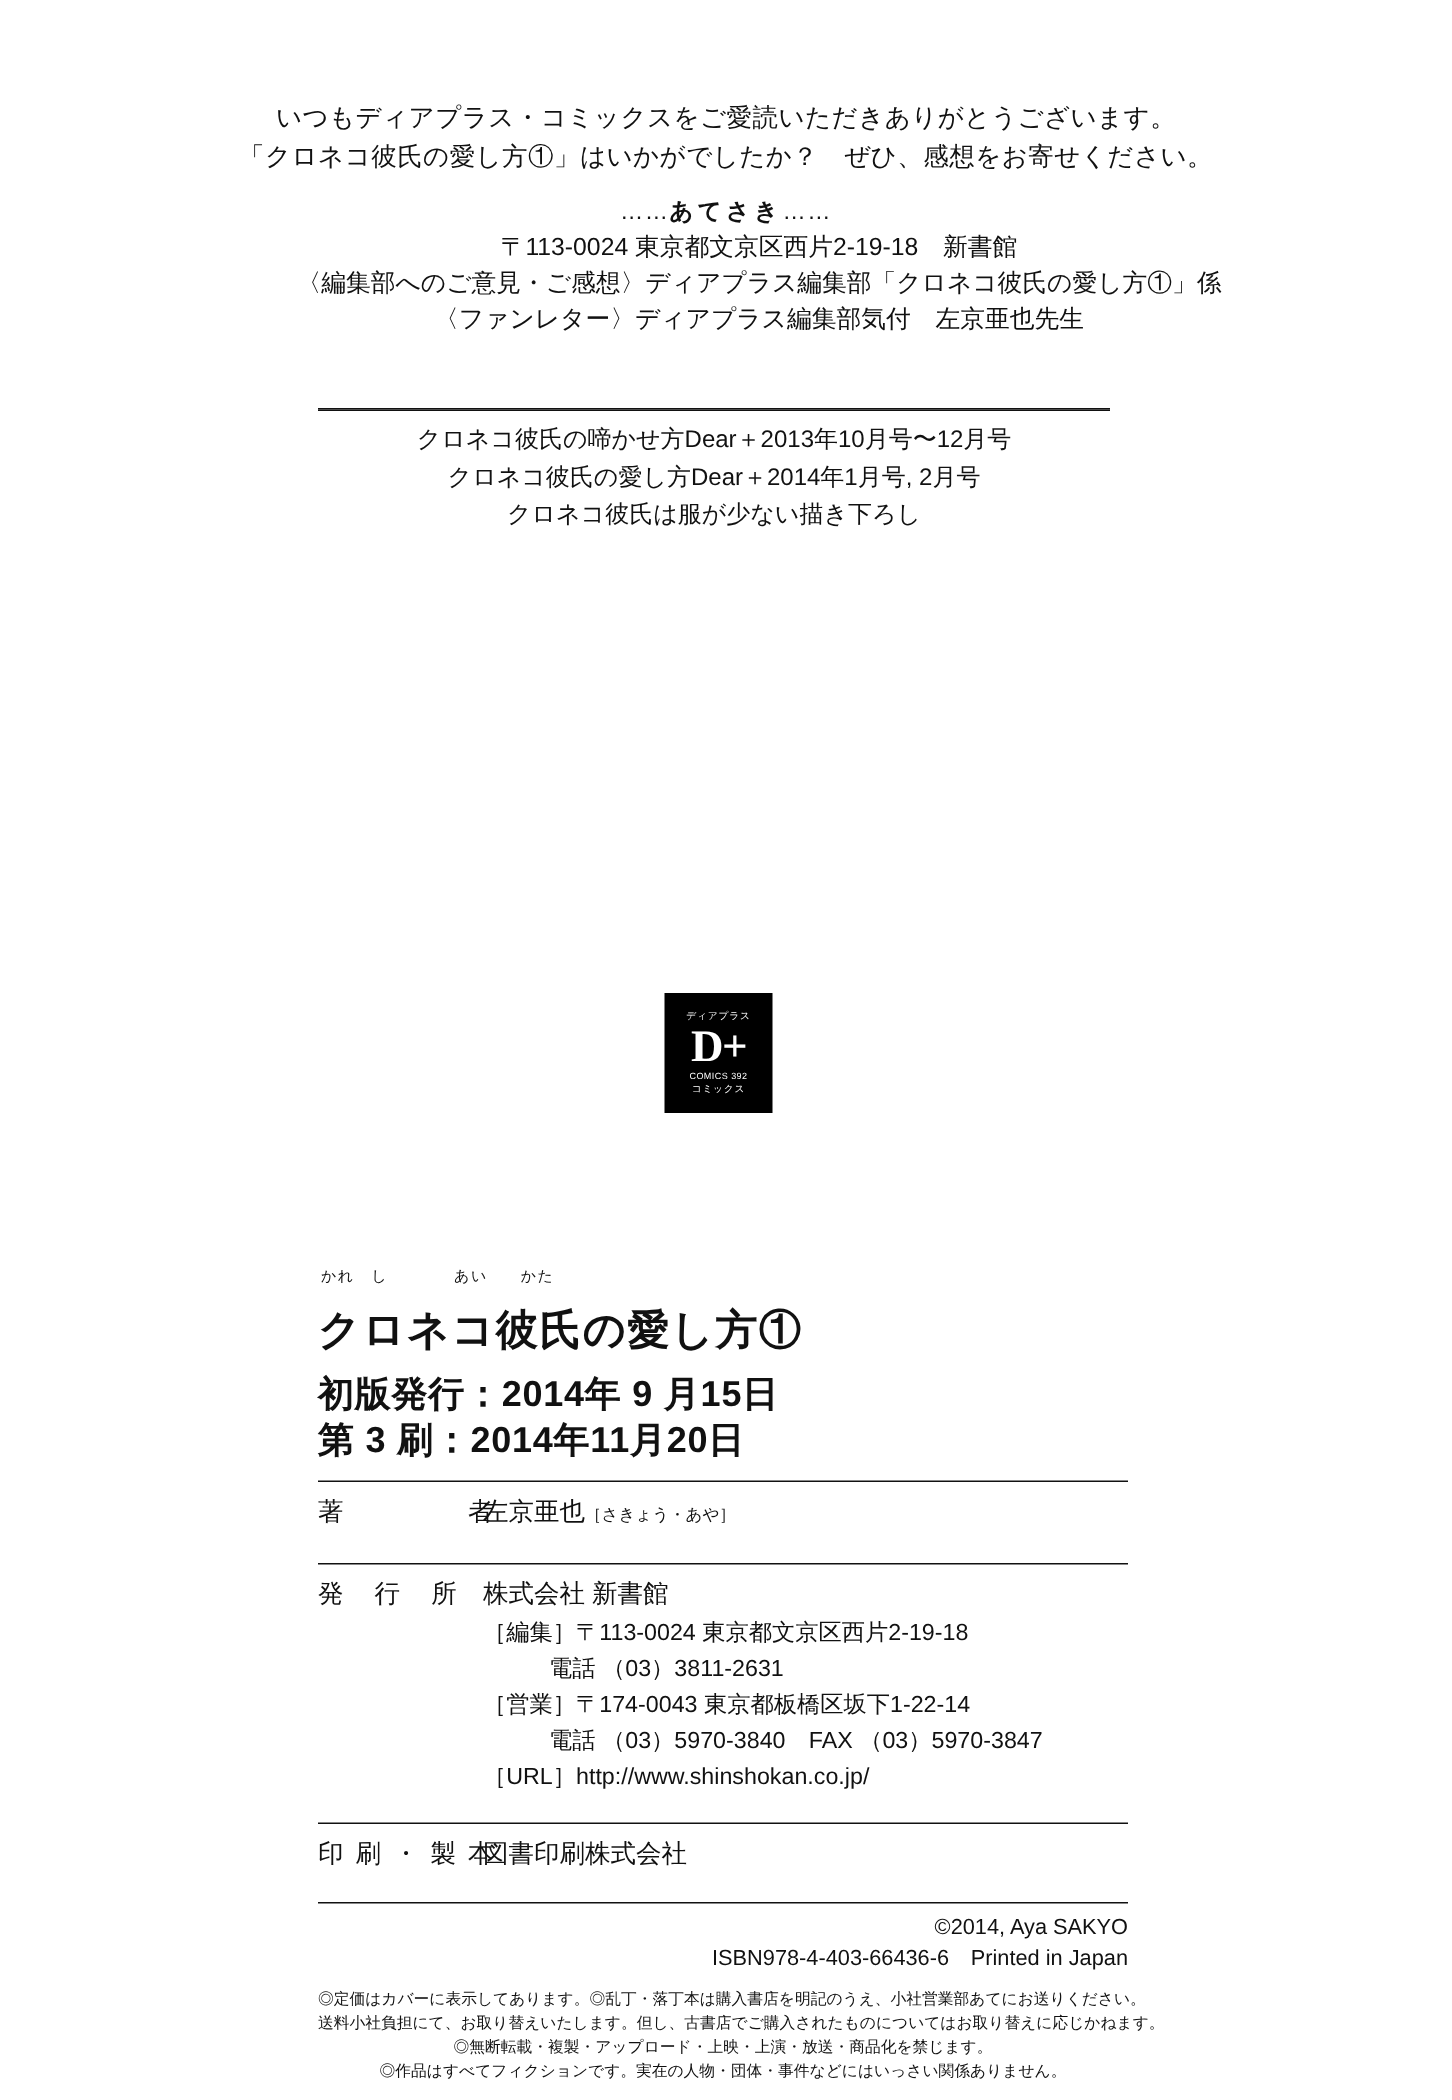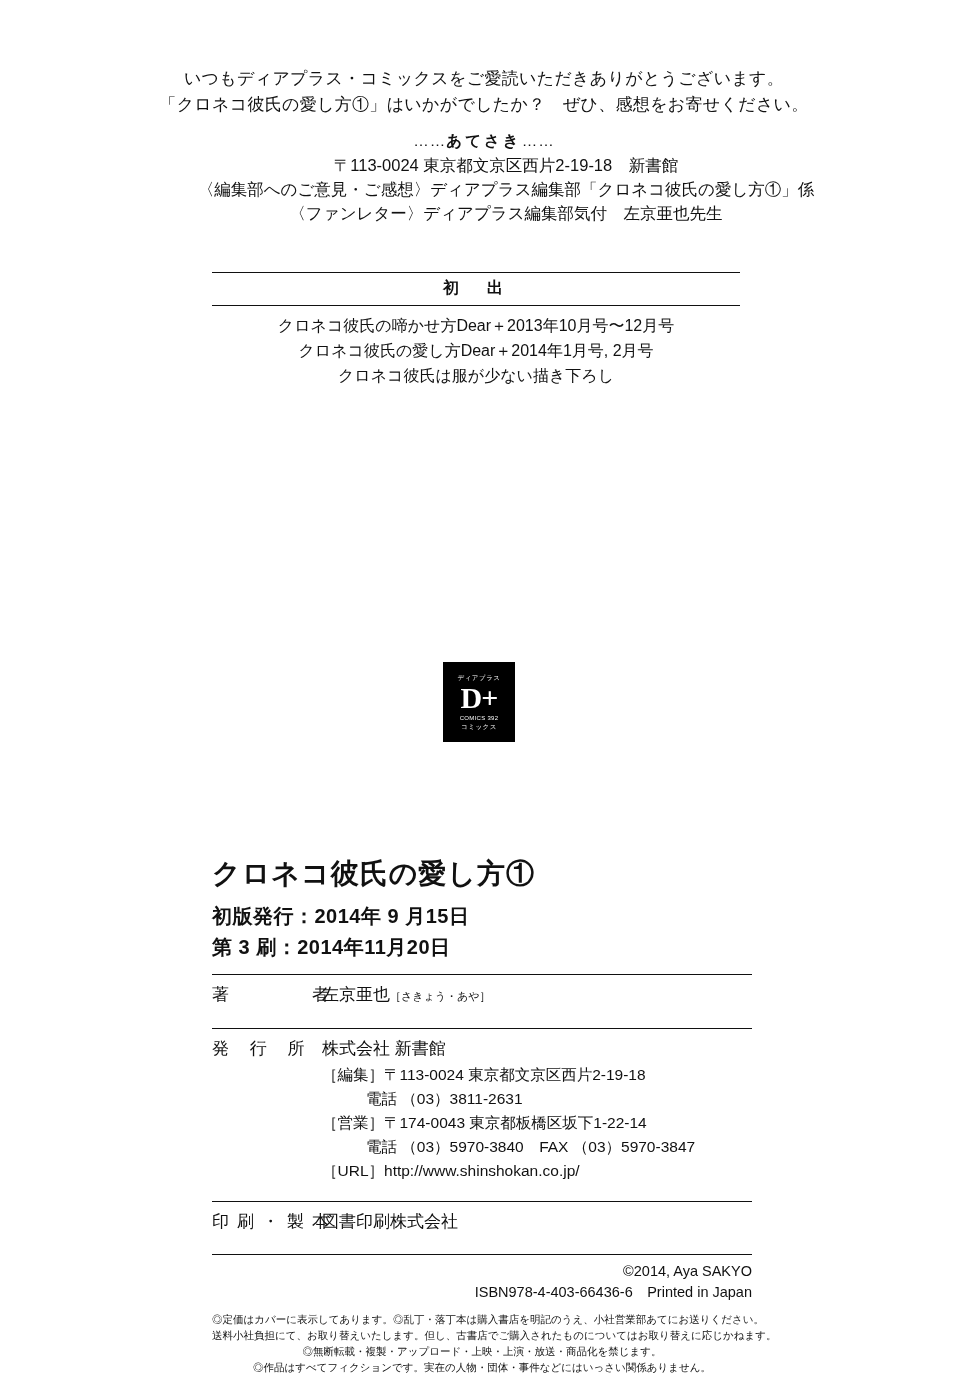--- a/index.html
+++ b/index.html
@@ -148,21 +148,21 @@
   .ruby-line {
     font-size: 10px;
     letter-spacing: 1px;
     height: 13px;
     line-height: 13px;
     margin-left: 2px;
     white-space: pre;
   }
   .dates {
     margin-top: 10px;
-    font-size: 20px;
+    font-size: 24px;
     font-weight: 700;
     line-height: 31px;
     letter-spacing: 0.5px;
     white-space: nowrap;
   }
   .cl-rule {
     border-top: 1px solid #111;
     margin: 11px 0 0 0;
     height: 0;
   }
@@ -219,21 +219,20 @@
   </div>
 
   <div class="addr-lines">
     <div>〒113-0024 東京都文京区西片2-19-18　新書館</div>
     <div>〈編集部へのご意見・ご感想〉ディアプラス編集部「クロネコ彼氏の愛し方①」係</div>
     <div>〈ファンレター〉ディアプラス編集部気付　左京亜也先生</div>
   </div>
 
   <div class="first-pub">
     <hr class="rule">
-    <div class="fp-title">初　出</div>
     <hr class="rule">
     <div class="fp-rows">
       <div class="fp-row">
         <span class="fp-left">クロネコ彼氏の啼かせ方</span>
         <span class="fp-right">Dear＋2013年10月号〜12月号</span>
       </div>
       <div class="fp-row">
         <span class="fp-left">クロネコ彼氏の愛し方</span>
         <span class="fp-right">Dear＋2014年1月号, 2月号</span>
       </div>
@@ -250,20 +249,21 @@
       <div class="logo-mid">D+</div>
       <div class="logo-sub">
         <span>COMICS</span>
         <span>392</span>
       </div>
       <div class="logo-bottom">コミックス</div>
     </div>
   </div>
 
   <div class="colophon">
+    <div class="ruby-line">かれ　し　　　　あい　　かた</div>
     <div class="ruby-title">クロネコ彼氏の愛し方①</div>
 
     <div class="dates">
       <div>初版発行：2014年 9 月15日</div>
       <div>第  3  刷：2014年11月20日</div>
     </div>
 
     <div class="cl-rule"></div>
     <div class="cl-row pad-b">
       <span class="cl-label">著　　　者</span>

